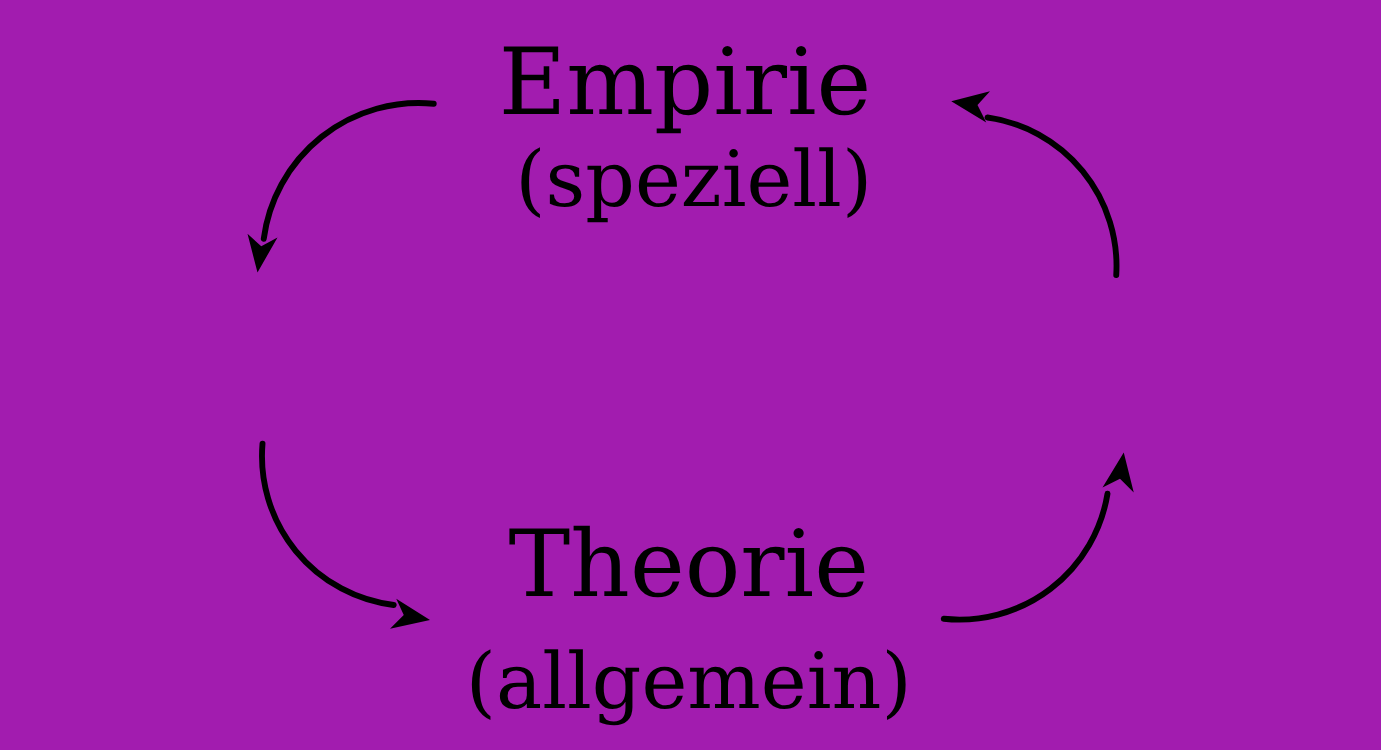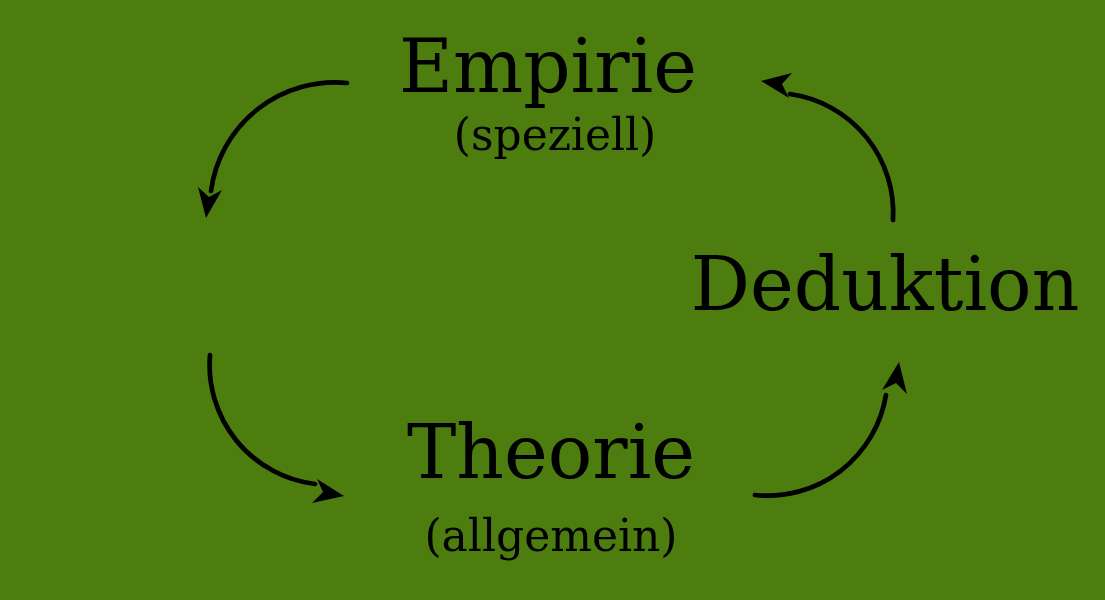--- a/index.html
+++ b/index.html
@@ -4,21 +4,21 @@
 <style>
   html, body {
     margin: 0;
     padding: 0;
     background: #ffffff;
   }
   .stage {
     position: relative;
     width: 1105px;
     height: 600px;
-    background: #4d7c0f;
+    background: #a21caf;
     overflow: hidden;
     font-family: "DejaVu Serif", "Liberation Serif", serif;
     color: #000000;
   }
   .arrow-layer {
     position: absolute;
     left: 0;
     top: 0;
     width: 1105px;
     height: 600px;
@@ -29,21 +29,21 @@
     line-height: 1;
     white-space: nowrap;
     font-size: 74px;
     font-weight: 400;
   }
   .node-sublabel {
     position: absolute;
     transform: translateX(-50%);
     line-height: 1;
     white-space: nowrap;
-    font-size: 44px;
+    font-size: 62px;
     font-weight: 400;
   }
   .pos-empirie   { left: 548px; top: 29px; }
   .pos-speziell  { left: 555px; top: 113px; }
   .pos-induktion { left: 203px; top: 247px; }
   .pos-deduktion { left: 885px; top: 247px; }
   .pos-theorie   { left: 551px; top: 415px; }
   .pos-allgemein { left: 551px; top: 490px; margin-top: 24px; }
   .edge-path {
     fill: none;
@@ -82,19 +82,18 @@
       <path class="edge-path" d="M 893 220 A 120 120 0 0 0 790 94"></path>
       <polygon class="edge-head" points="761,81 792,73 782,84 789,98"></polygon>
     </g>
   </svg>
 
   <div class="node-label pos-empirie">Empirie</div>
 
   <div class="node-sublabel pos-speziell">(speziell)</div>
 
 
-  <div class="node-label pos-deduktion">Deduktion</div>
 
   <div class="node-label pos-theorie">Theorie</div>
 
   <div class="node-sublabel pos-allgemein">(allgemein)</div>
 
 </div>
 
 </body></html>

